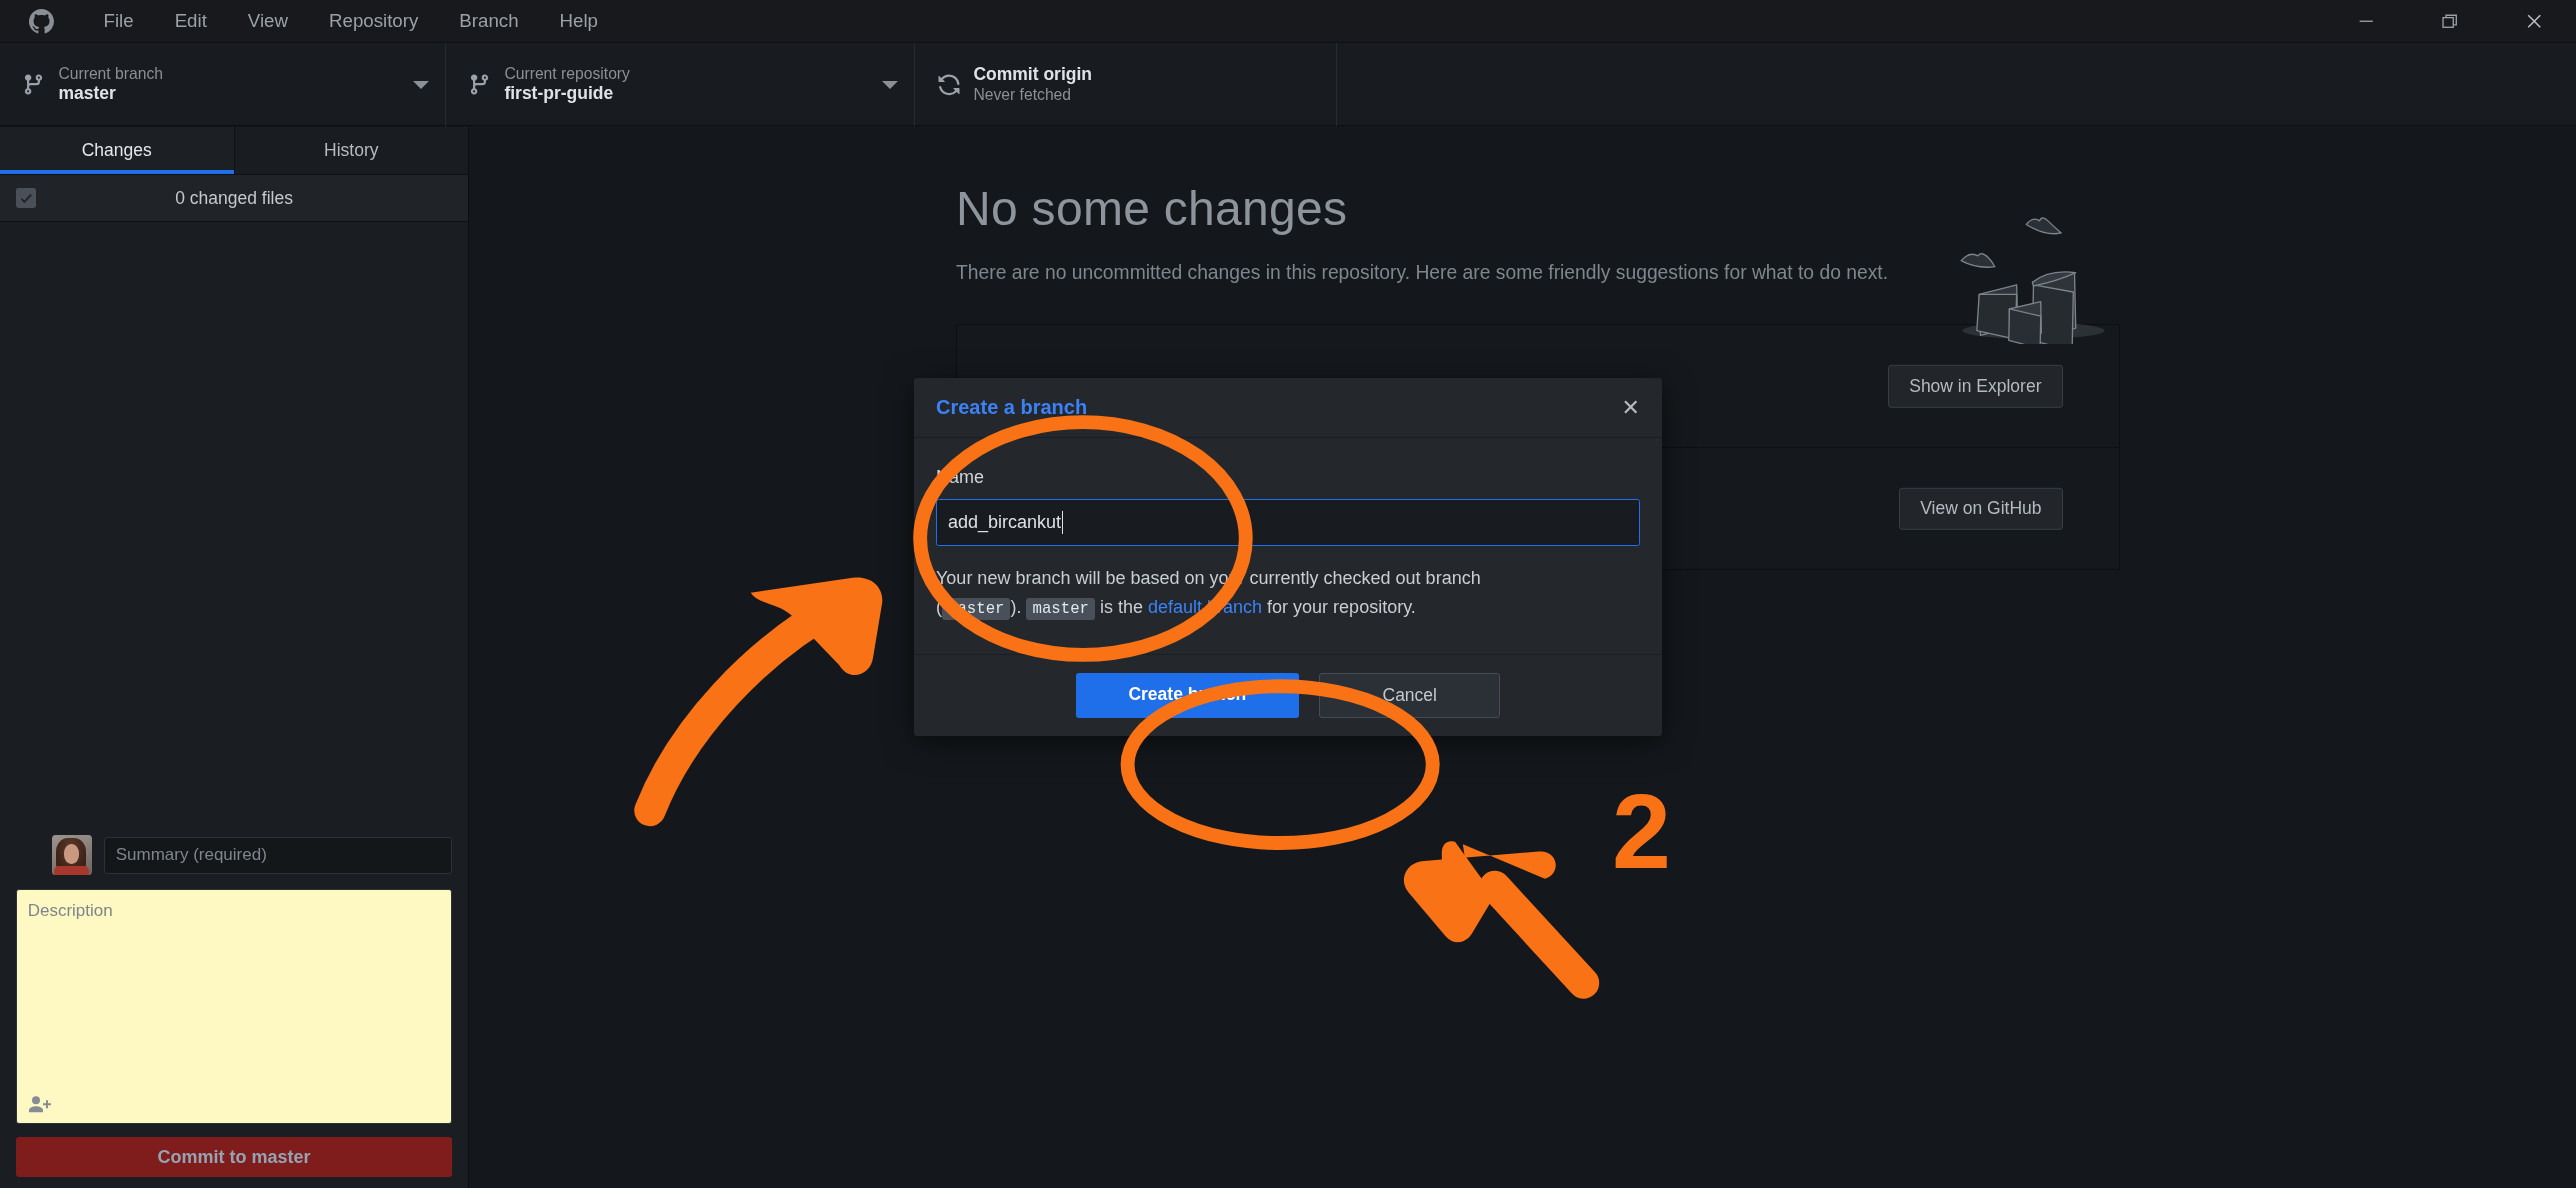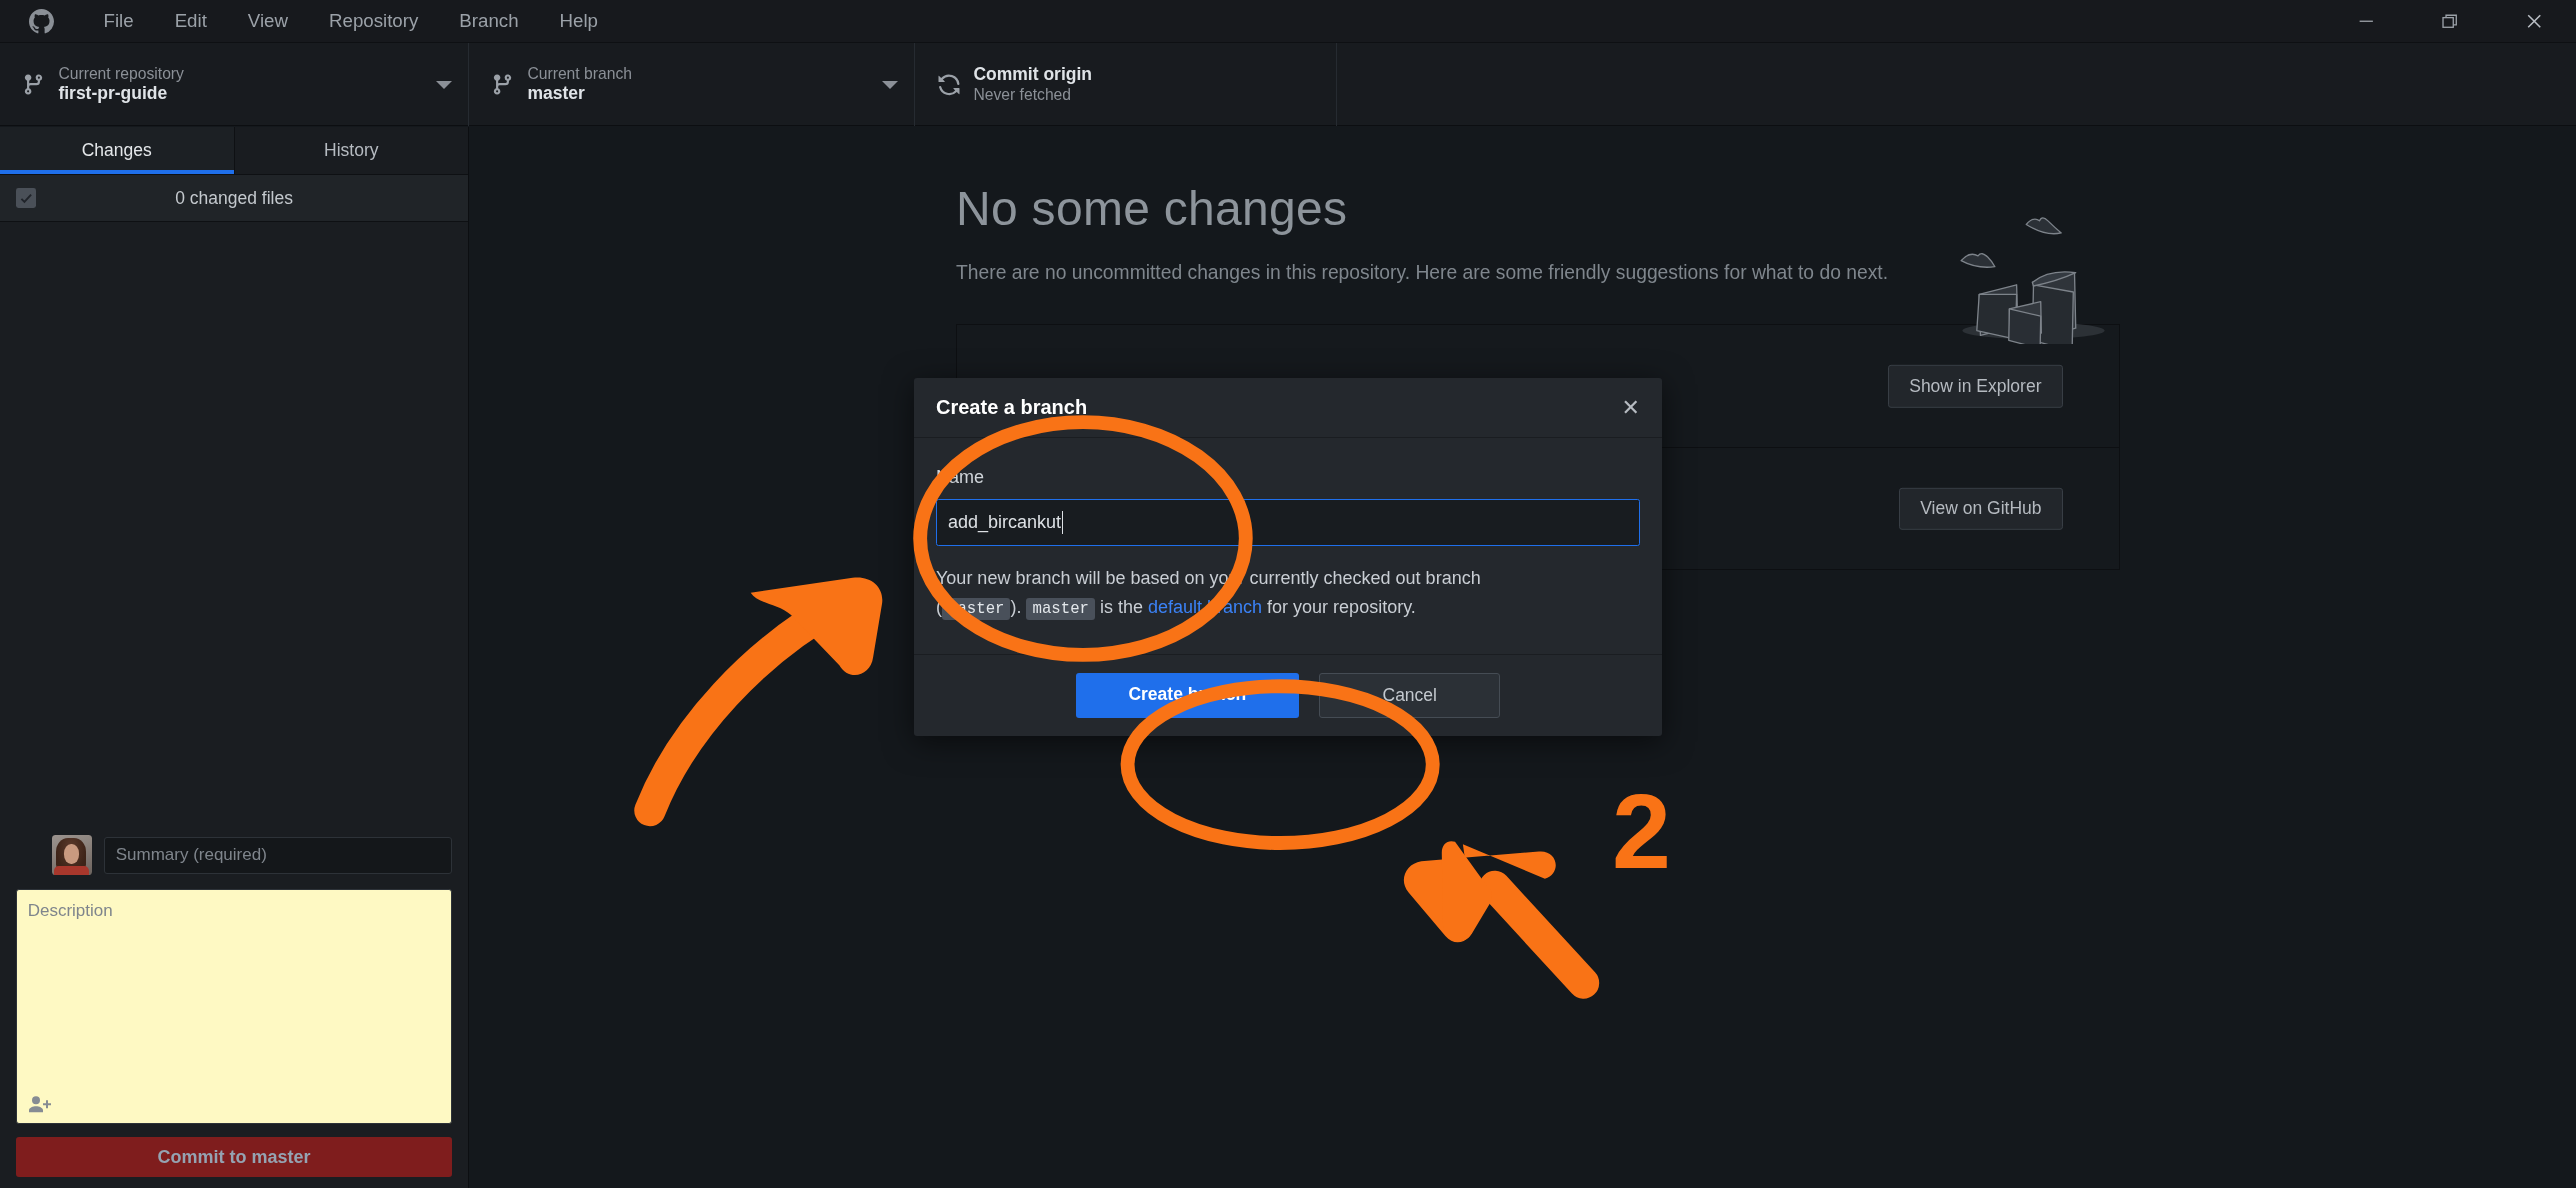--- a/index.html
+++ b/index.html
@@ -145,21 +145,21 @@
   .overlay { position:absolute; inset: 0; }
   .dialog {
     position: absolute; left: 914px; top: 378px; width: 748px;
     background: #24282d; border-radius: 3px;
     box-shadow: 0 6px 30px rgba(0,0,0,0.55);
   }
   .dlg-head {
     height: 60px; display: flex; align-items: center; justify-content: space-between;
     padding: 0 22px; border-bottom: 0.6px solid #1a1d21;
   }
-  .dlg-title { color: #ffffff; font-size: 20px; font-weight: bold; }
+  .dlg-title { color: #3b82f6; font-size: 20px; font-weight: bold; }
   .dlg-close { color: #b6bbc1; font-size: 22px; line-height: 1; cursor: pointer; }
   .dlg-body { padding: 29px 22px 31px 22px; }
   .field-label { color: #cfd4d9; font-size: 18px; margin-bottom: 11px; }
   .field-input {
     height: 47px; background: #181c20; border: 1.2px solid #1f6feb; border-radius: 2.4px;
     display: flex; align-items: center; padding: 0 11px;
     color: #dde1e5; font-size: 18px; position: relative;
   }
   .caret {
     display:inline-block; width: 1.2px; height: 23px; background: #dde1e5;
@@ -229,42 +229,42 @@
       <div class="win-btn close">
         <svg width="20.5" height="20.5" viewBox="0 0 34 34">
             <line x1="7" y1="7" x2="27" y2="27"></line>
             <line x1="27" y1="7" x2="7" y2="27"></line>
           </svg>
       </div>
     </div>
   </div>
 
   <div class="toolbar">
+    <div class="tb-cell tb-branch">
+      <div class="tb-icon">
+        <svg width="23" height="23" viewBox="0 0 16 16">
+            <path d="M11.75 2.5a.75.75 0 1 0 0 1.5.75.75 0 0 0 0-1.5zm-2.25.75a2.25 2.25 0 1 1 3 2.122V6A2.5 2.5 0 0 1 10 8.5H6a1 1 0 0 0-1 1v1.128a2.251 2.251 0 1 1-1.5 0V5.372a2.25 2.25 0 1 1 1.5 0v1.836A2.492 2.492 0 0 1 6 7h4a1 1 0 0 0 1-1v-.628A2.25 2.25 0 0 1 9.5 3.25zM4.25 12a.75.75 0 1 0 0 1.5.75.75 0 0 0 0-1.5zM3.5 3.25a.75.75 0 1 1 1.5 0 .75.75 0 0 1-1.5 0z"></path>
+          </svg>
+      </div>
+      <div class="tb-text">
+        <div class="tb-label">Current branch</div>
+        <div class="tb-value">master</div>
+      </div>
+      <div class="tb-chevron"></div>
+    </div>
+
     <div class="tb-cell tb-repo">
       <div class="tb-icon">
         <svg width="23" height="23" viewBox="0 0 16 16">
             <path d="M11.75 2.5a.75.75 0 1 0 0 1.5.75.75 0 0 0 0-1.5zm-2.25.75a2.25 2.25 0 1 1 3 2.122V6A2.5 2.5 0 0 1 10 8.5H6a1 1 0 0 0-1 1v1.128a2.251 2.251 0 1 1-1.5 0V5.372a2.25 2.25 0 1 1 1.5 0v1.836A2.492 2.492 0 0 1 6 7h4a1 1 0 0 0 1-1v-.628A2.25 2.25 0 0 1 9.5 3.25zM4.25 12a.75.75 0 1 0 0 1.5.75.75 0 0 0 0-1.5zM3.5 3.25a.75.75 0 1 1 1.5 0 .75.75 0 0 1-1.5 0z"></path>
           </svg>
       </div>
       <div class="tb-text">
         <div class="tb-label">Current repository</div>
         <div class="tb-value">first-pr-guide</div>
-      </div>
-      <div class="tb-chevron"></div>
-    </div>
-
-    <div class="tb-cell tb-branch">
-      <div class="tb-icon">
-        <svg width="23" height="23" viewBox="0 0 16 16">
-            <path d="M11.75 2.5a.75.75 0 1 0 0 1.5.75.75 0 0 0 0-1.5zm-2.25.75a2.25 2.25 0 1 1 3 2.122V6A2.5 2.5 0 0 1 10 8.5H6a1 1 0 0 0-1 1v1.128a2.251 2.251 0 1 1-1.5 0V5.372a2.25 2.25 0 1 1 1.5 0v1.836A2.492 2.492 0 0 1 6 7h4a1 1 0 0 0 1-1v-.628A2.25 2.25 0 0 1 9.5 3.25zM4.25 12a.75.75 0 1 0 0 1.5.75.75 0 0 0 0-1.5zM3.5 3.25a.75.75 0 1 1 1.5 0 .75.75 0 0 1-1.5 0z"></path>
-          </svg>
-      </div>
-      <div class="tb-text">
-        <div class="tb-label">Current branch</div>
-        <div class="tb-value">master</div>
       </div>
       <div class="tb-chevron"></div>
     </div>
 
     <div class="tb-cell tb-fetch">
       <div class="tb-icon">
         <svg width="24" height="24" viewBox="0 0 16 16">
             <path d="M8 2.5a5.487 5.487 0 0 0-4.131 1.869l1.204 1.204A.25.25 0 0 1 4.896 6H1.25A.25.25 0 0 1 1 5.75V2.104a.25.25 0 0 1 .427-.177l1.38 1.38A7 7 0 0 1 14.95 7.16a.75.75 0 0 1-1.49.178A5.5 5.5 0 0 0 8 2.5zM2.04 8.66a.75.75 0 0 1 .834.656A5.5 5.5 0 0 0 12.131 11.6l-1.204-1.204A.25.25 0 0 1 11.104 10h3.646a.25.25 0 0 1 .25.25v3.646a.25.25 0 0 1-.427.177l-1.38-1.38A7 7 0 0 1 1.384 9.494a.75.75 0 0 1 .656-.834z"></path>
           </svg>
       </div>

